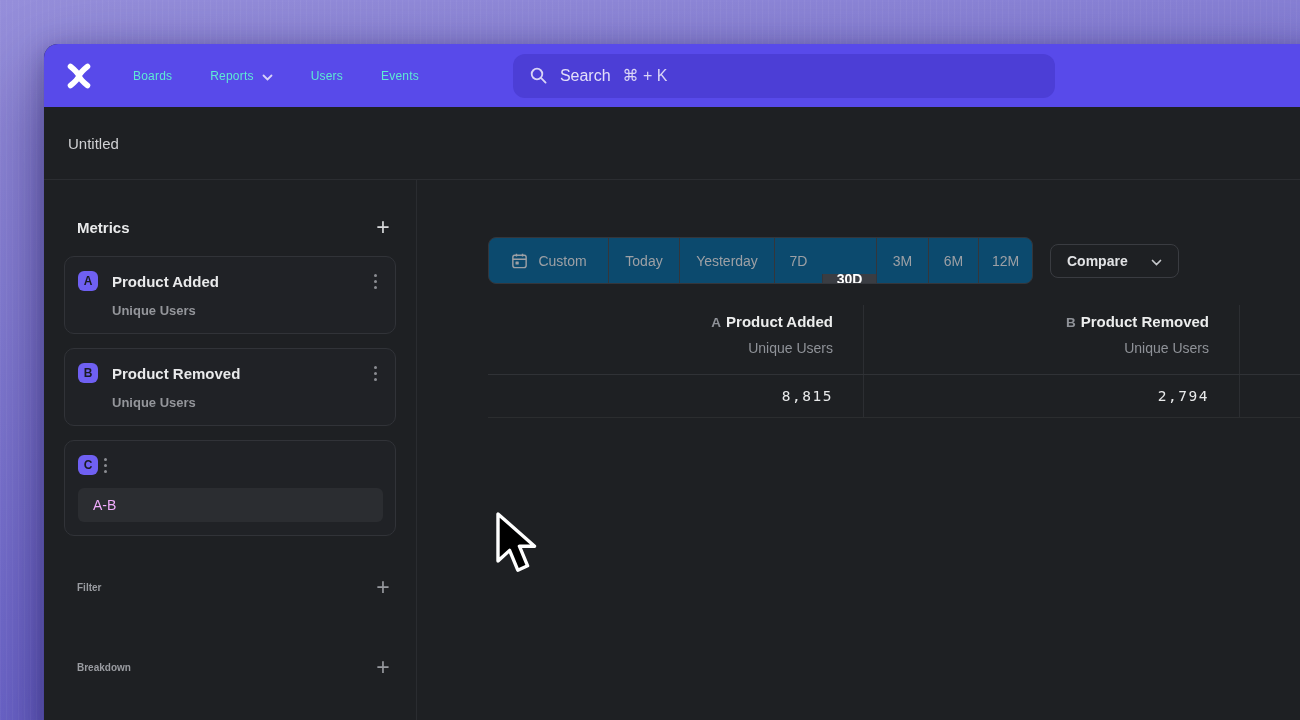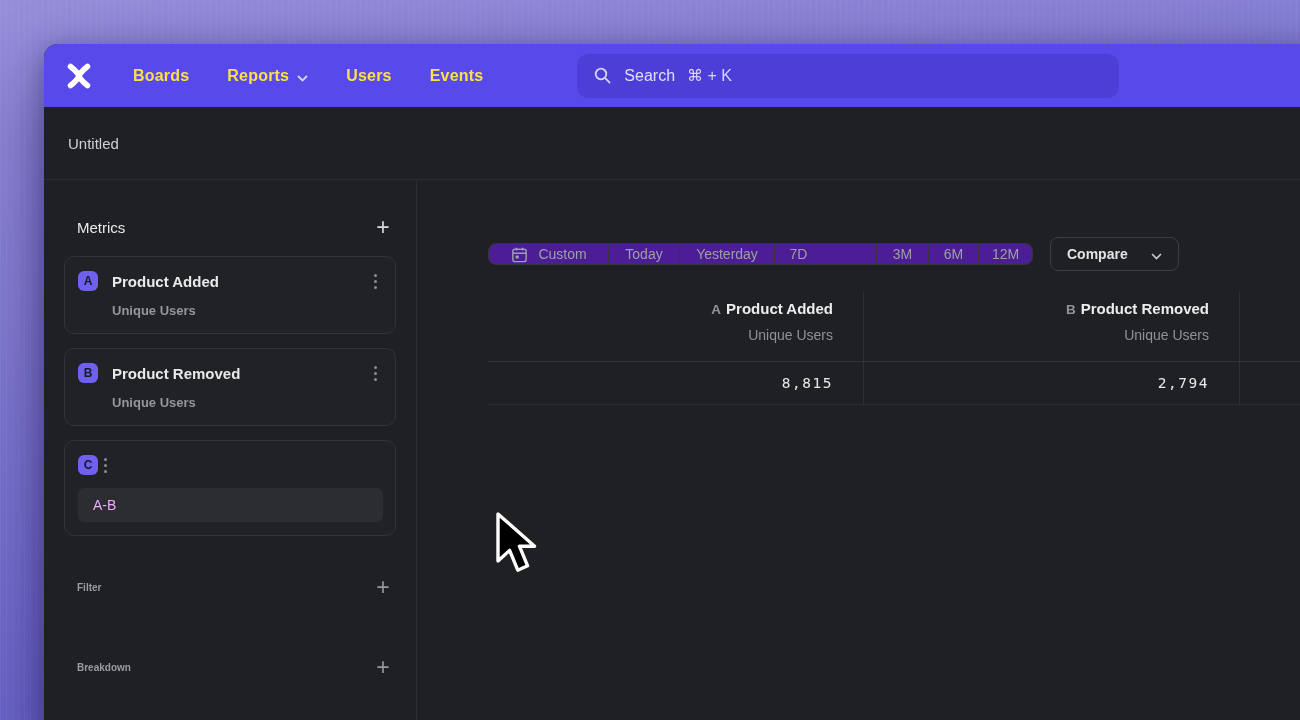--- a/index.html
+++ b/index.html
@@ -23,21 +23,21 @@
   }
 
   
   .nav {
     height:63px; flex:0 0 63px; background:var(--nav-bg,#584aea);
     display:flex; align-items:center; padding:0 0 0 18px;
   }
   .logo { width:34px; height:34px; display:flex; align-items:center; justify-content:center; color:#fff; }
   .nav-items { display:flex; align-items:center; margin-left:37px; gap:38px; }
   .nav-item {
-    color:#fde047; font-size:16px; font-weight:700; letter-spacing:.2px;
+    color:#5eead4; font-size:12px; font-weight:400; letter-spacing:.2px;
     display:flex; align-items:center; gap:8px; cursor:default;
   }
   .nav-item .chev { color:#d8d3f8; margin-top:2px; }
   .searchbar {
     margin-left:94px; width:542px; height:44px; border-radius:12px;
     background:var(--search-bg,#4c3ed6);
     display:flex; align-items:center; padding:0 16px; gap:12px;
     color:#e3dff9; font-size:16px;
   }
   .searchbar .mag { color:#d9d4f6; display:flex; }
@@ -49,21 +49,21 @@
     display:flex; align-items:center; padding-left:24px;
   }
   .titlebar .title { color:#cfd0d3; font-size:15px; font-weight:500; }
 
   
   .content { flex:1; display:flex; min-height:0; }
 
   
   .sidebar { width:373px; flex:0 0 373px; border-right:1px solid #2a2c30; padding:32px 20px 0 20px; }
   .section-head { display:flex; align-items:center; justify-content:space-between; padding:0 0 0 13px; height:30px; }
-  .section-head .lab { color:#e9eaeb; font-size:15px; font-weight:400; }
+  .section-head .lab { color:#e9eaeb; font-size:15px; font-weight:700; }
   .plus-btn {
     width:26px; height:26px; display:flex; align-items:center; justify-content:center;
     color:#d8d9db; font-size:23px; font-weight:300; line-height:1; cursor:default;
   }
   .metric-card {
     margin-top:14px; border:1px solid #313338; border-radius:10px;
     background:#202226; padding:13px 12px 13px 13px;
   }
   .card-row { display:flex; align-items:center; }
   .badge {
@@ -82,22 +82,22 @@
   .side-row { display:flex; align-items:center; justify-content:space-between; padding-left:13px; height:36px; }
   .side-row .lab { color:#9a9ca1; font-size:10px; font-weight:600; }
   .side-row .plus-btn { color:#97999e; }
   .row-filter { margin-top:33px; }
   .row-breakdown { margin-top:44px; }
 
   
   .main { flex:1; padding:57px 0 0 71px; min-width:0; }
   .toolbar { display:flex; align-items:center; gap:17px; }
   .seg-control {
-    display:flex; align-items:stretch; height:22px;
-    border:1px solid #34363b; border-radius:8px; overflow:hidden; background:#4c1d95;
+    display:flex; align-items:stretch; height:47px;
+    border:1px solid #34363b; border-radius:8px; overflow:hidden; background:#0c4a6e;
   }
   .seg {
     display:flex; align-items:center; justify-content:center; gap:9px;
     color:#9da0a5; font-size:14px; font-weight:500; border-left:1px solid #34363b; cursor:default;
   }
   .seg:first-child { border-left:none; }
   .seg.selected { background:var(--selected-segment-bg,#3a3d43); color:#ffffff; font-weight:700;margin-top:36px; }
   .seg .cal { display:flex; color:#9da0a5; }
   .w-custom{width:119px}.w-today{width:71px}.w-yest{width:95px}.w-7d{width:48px}.w-30d{width:54px}.w-3m{width:52px}.w-6m{width:50px}.w-12m{width:54px}
   .compare-btn {

